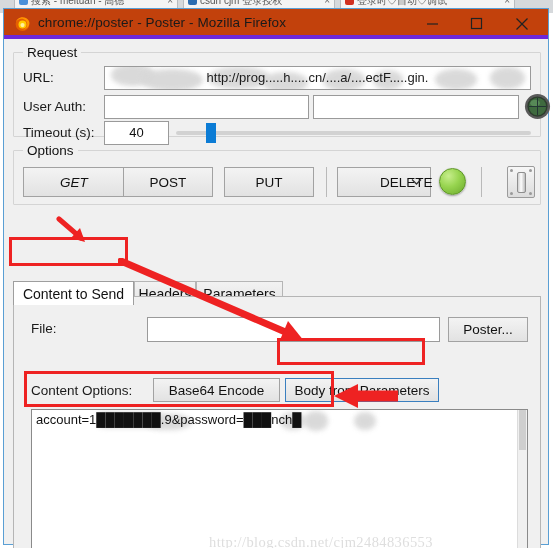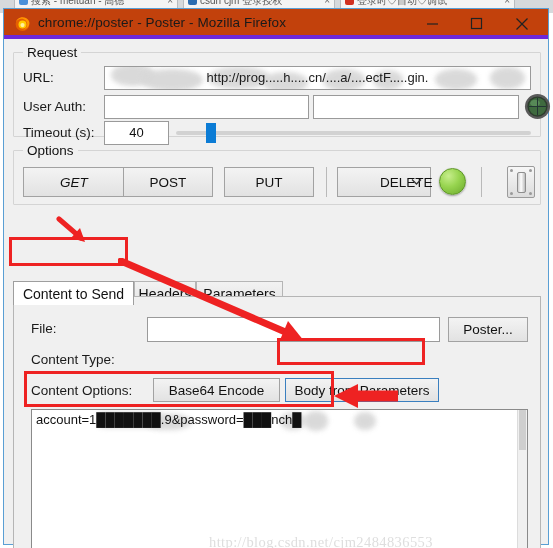--- a/index.html
+++ b/index.html
@@ -285,21 +285,20 @@
         <div class="tab" style="left:121px; width:62px;">Headers</div>
         <div class="tab" style="left:183px; width:87px;">Parameters</div>
       </div>
 
       <div class="tabpanel">
 
         <div class="row-label" style="left:17px; top:24px;">File:</div>
         <div class="tfield" style="left:133px; top:20px; width:293px; height:25px;"></div>
         <div class="pbtn" style="left:434px; top:20px; width:80px; height:25px;">Poster...</div>
 
-        <div class="row-label" style="left:17px; top:55px;">Content Type:</div>
 
         <div class="row-label" style="left:17px; top:86px;text-align:right;">Content Options:</div>
         <div class="pbtn" style="left:139px; top:81px; width:127px; height:24px;">Base64 Encode</div>
         <div class="pbtn" style="left:271px; top:81px; width:154px; height:24px; border-color:#3a7fbf;">Body from Parameters</div>
 
         <div class="bigarea" style="left:17px; top:112px; width:497px; height:147px;">
           <span style="position:relative; z-index:1;">account=1███████.9&amp;password=███nch█</span>
           <span class="smudge sq" style="left:66px;  top:2px; width:64px; height:16px;"></span>
           <span class="smudge" style="left:112px; top:4px; width:48px; height:16px;"></span>
           <span class="smudge" style="left:248px; top:2px; width:26px; height:18px;"></span>

